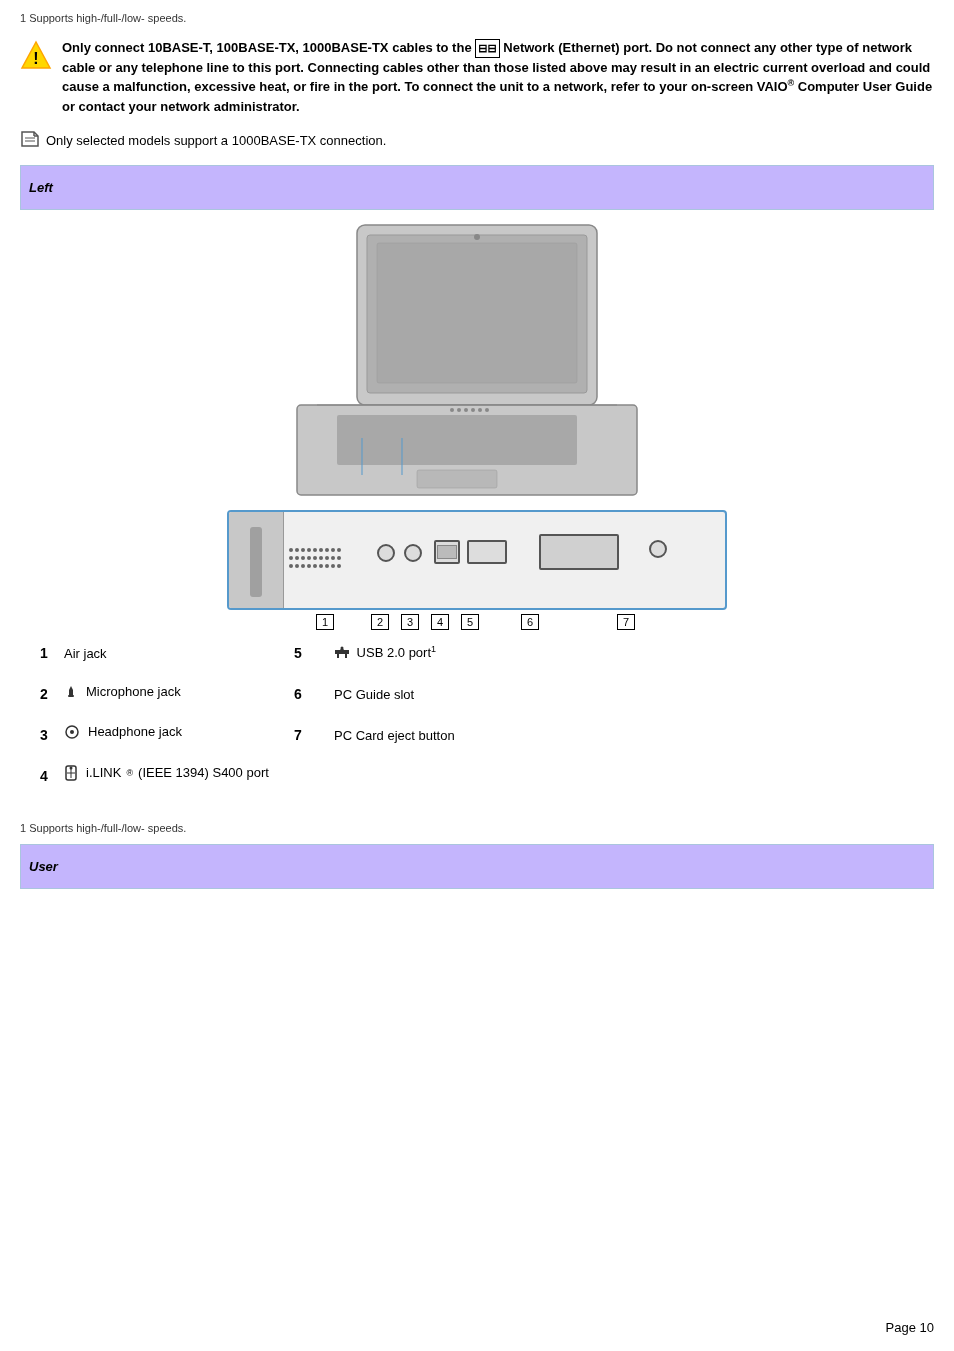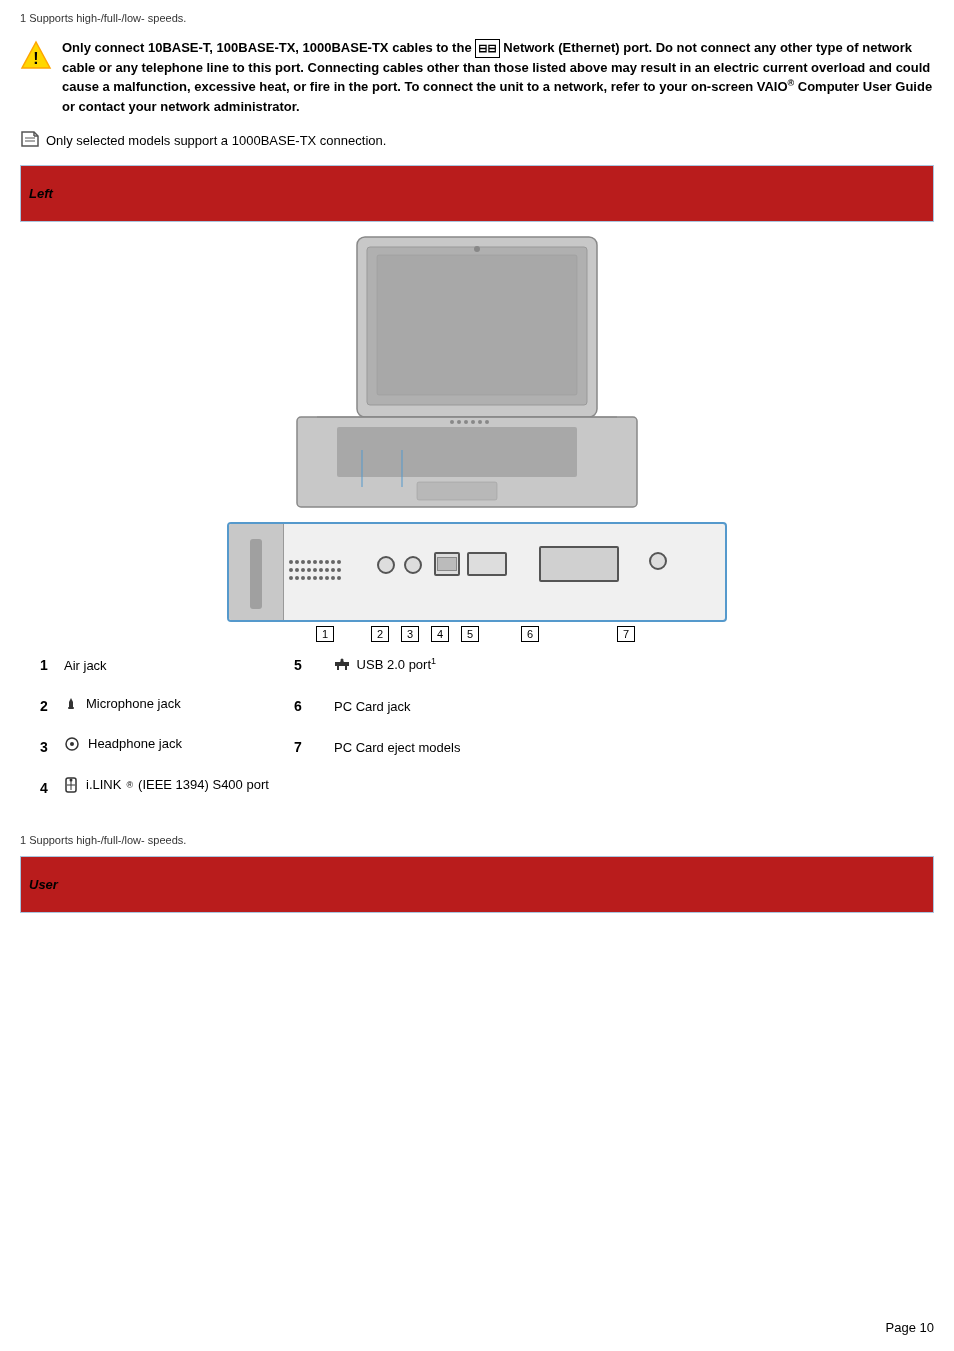--- a/index.html
+++ b/index.html
@@ -50,22 +50,22 @@
       margin-bottom: 14px;
       font-size: 13px;
     }
 
     .note-icon {
       font-size: 15px;
       color: #555;
     }
 
     .section-header {
-      background-color: #b91c1c;
-      padding: 20px 8px;
+      background-color: #c4b5fd;
+      padding: 14px 8px;
       font-style: italic;
       font-weight: bold;
       font-size: 13px;
       margin-bottom: 0;
       border: 1px solid #aac5de;
     }
 
     .laptop-diagram {
       width: 100%;
       display: flex;
@@ -316,34 +316,34 @@
   <div class="item-row">
     <span class="item-num">2</span>
     <span class="item-label">
       <svg width="14" height="14" viewBox="0 0 14 14" style="vertical-align:middle;margin-right:3px;">
         <path d="M7,1 L5,5 L5,10 L9,10 L9,5 Z" fill="#333"></path>
         <rect x="4" y="10" width="6" height="2" rx="1" fill="#333"></rect>
       </svg>
       Microphone jack
     </span>
     <span class="item-right-num" style="margin-left:10px;">6</span>
-    <span class="item-right-label">PC Card jack</span>
+    <span class="item-right-label">PC Guide slot</span>
   </div>
 
   <div class="item-row">
     <span class="item-num">3</span>
     <span class="item-label">
       <svg width="16" height="16" viewBox="0 0 16 16" style="vertical-align:middle;margin-right:3px;">
         <circle cx="8" cy="8" r="6" fill="none" stroke="#333" stroke-width="1.5"></circle>
         <circle cx="8" cy="8" r="2" fill="#333"></circle>
       </svg>
       Headphone jack
     </span>
     <span class="item-right-num" style="margin-left:10px;">7</span>
-    <span class="item-right-label">PC Card eject models</span>
+    <span class="item-right-label">PC Card eject button</span>
   </div>
 
   <div class="item-row">
     <span class="item-num">4</span>
     <span class="item-label" style="width: auto;">
       <svg width="14" height="16" viewBox="0 0 14 16" style="vertical-align:middle;margin-right:3px;">
         <rect x="2" y="1" width="10" height="14" rx="2" fill="none" stroke="#333" stroke-width="1.5"></rect>
         <line x1="7" y1="3" x2="7" y2="13" stroke="#333" stroke-width="1"></line>
         <line x1="3" y1="8" x2="11" y2="8" stroke="#333" stroke-width="1"></line>
         <circle cx="7" cy="3" r="1.5" fill="#333"></circle>

